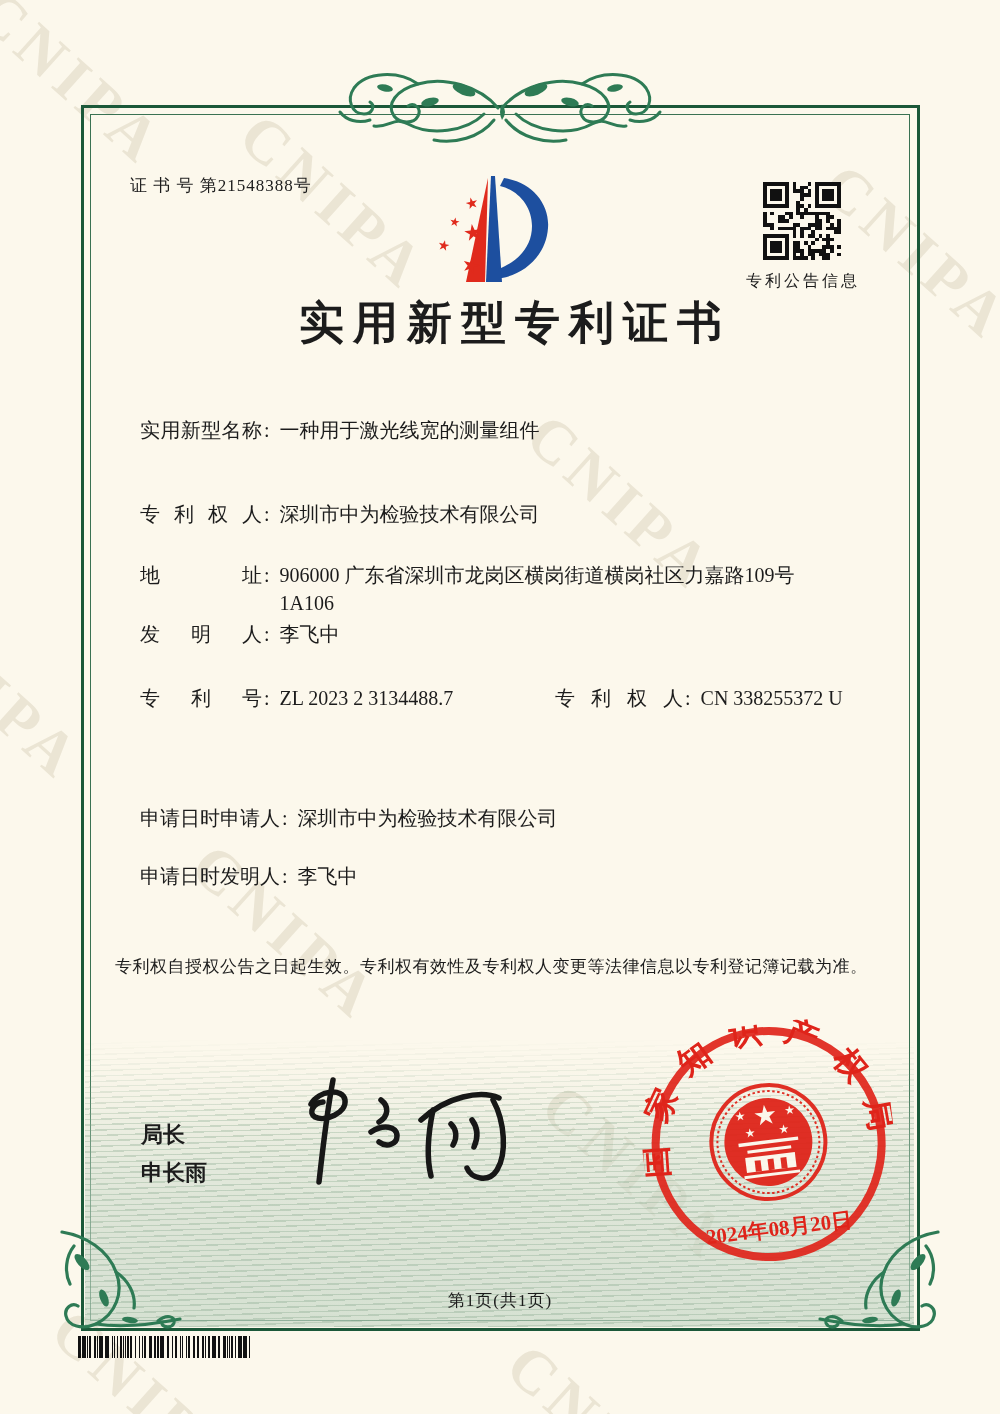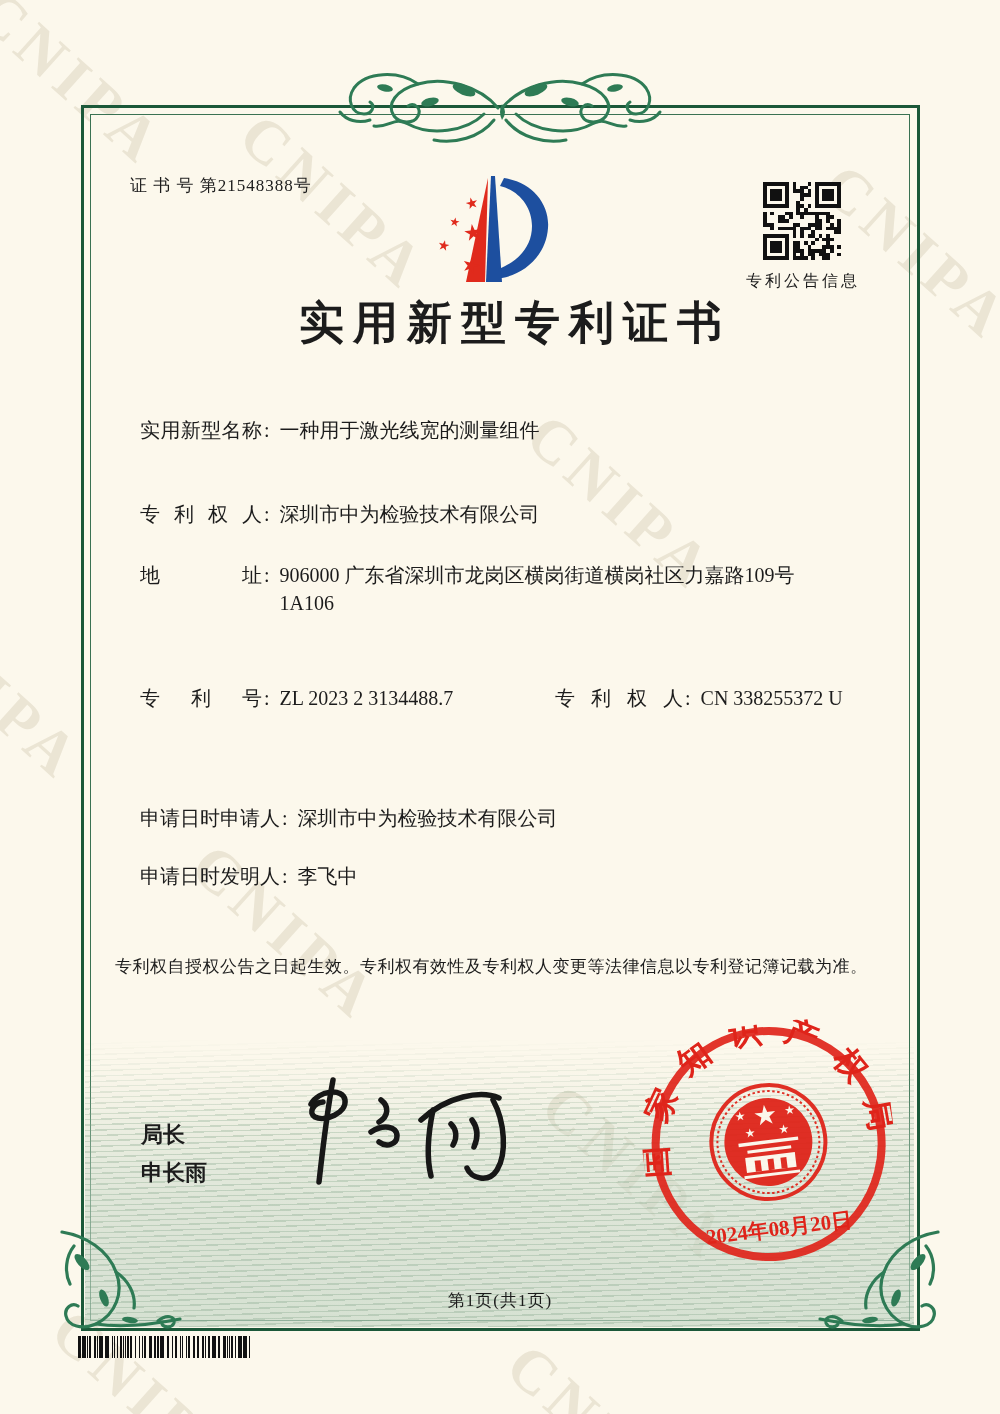--- a/index.html
+++ b/index.html
@@ -288,20 +288,23 @@
 
   <div class="row" style="top:500px">
     <span class="lab w">专利权人</span><span class="colon">:</span><span class="val">深圳市中为检验技术有限公司</span>
   </div>
   <div class="row" style="top:416px">
     <span class="lab w">实用新型名称</span><span class="colon">:</span><span class="val">一种用于激光线宽的测量组件</span>
   </div>
   <div class="row" style="top:561px">
     <span class="lab w">地址</span><span class="colon">:</span><span class="val" style="max-width:620px"><span>906000 广东省深圳市龙岗区横岗街道横岗社区力嘉路109号</span><br><span>1A106</span></span>
   </div>
+  <div class="row" style="top:620px">
+    <span class="lab w">发明人</span><span class="colon">:</span><span class="val">李飞中</span>
+  </div>
   <div class="row" style="top:684px">
     <span class="lab w">专利号</span><span class="colon">:</span><span class="val">ZL 2023 2 3134488.7</span>
     <span class="rgroup"><span class="lab wr">专利权人</span><span class="colon">:</span><span class="val">CN 338255372 U</span></span>
   </div>
   <div class="row" style="top:804px">
     <span class="lab">申请日时申请人</span><span class="colon">:</span><span class="val">深圳市中为检验技术有限公司</span>
   </div>
   <div class="row" style="top:862px">
     <span class="lab">申请日时发明人</span><span class="colon">:</span><span class="val">李飞中</span>
   </div>

